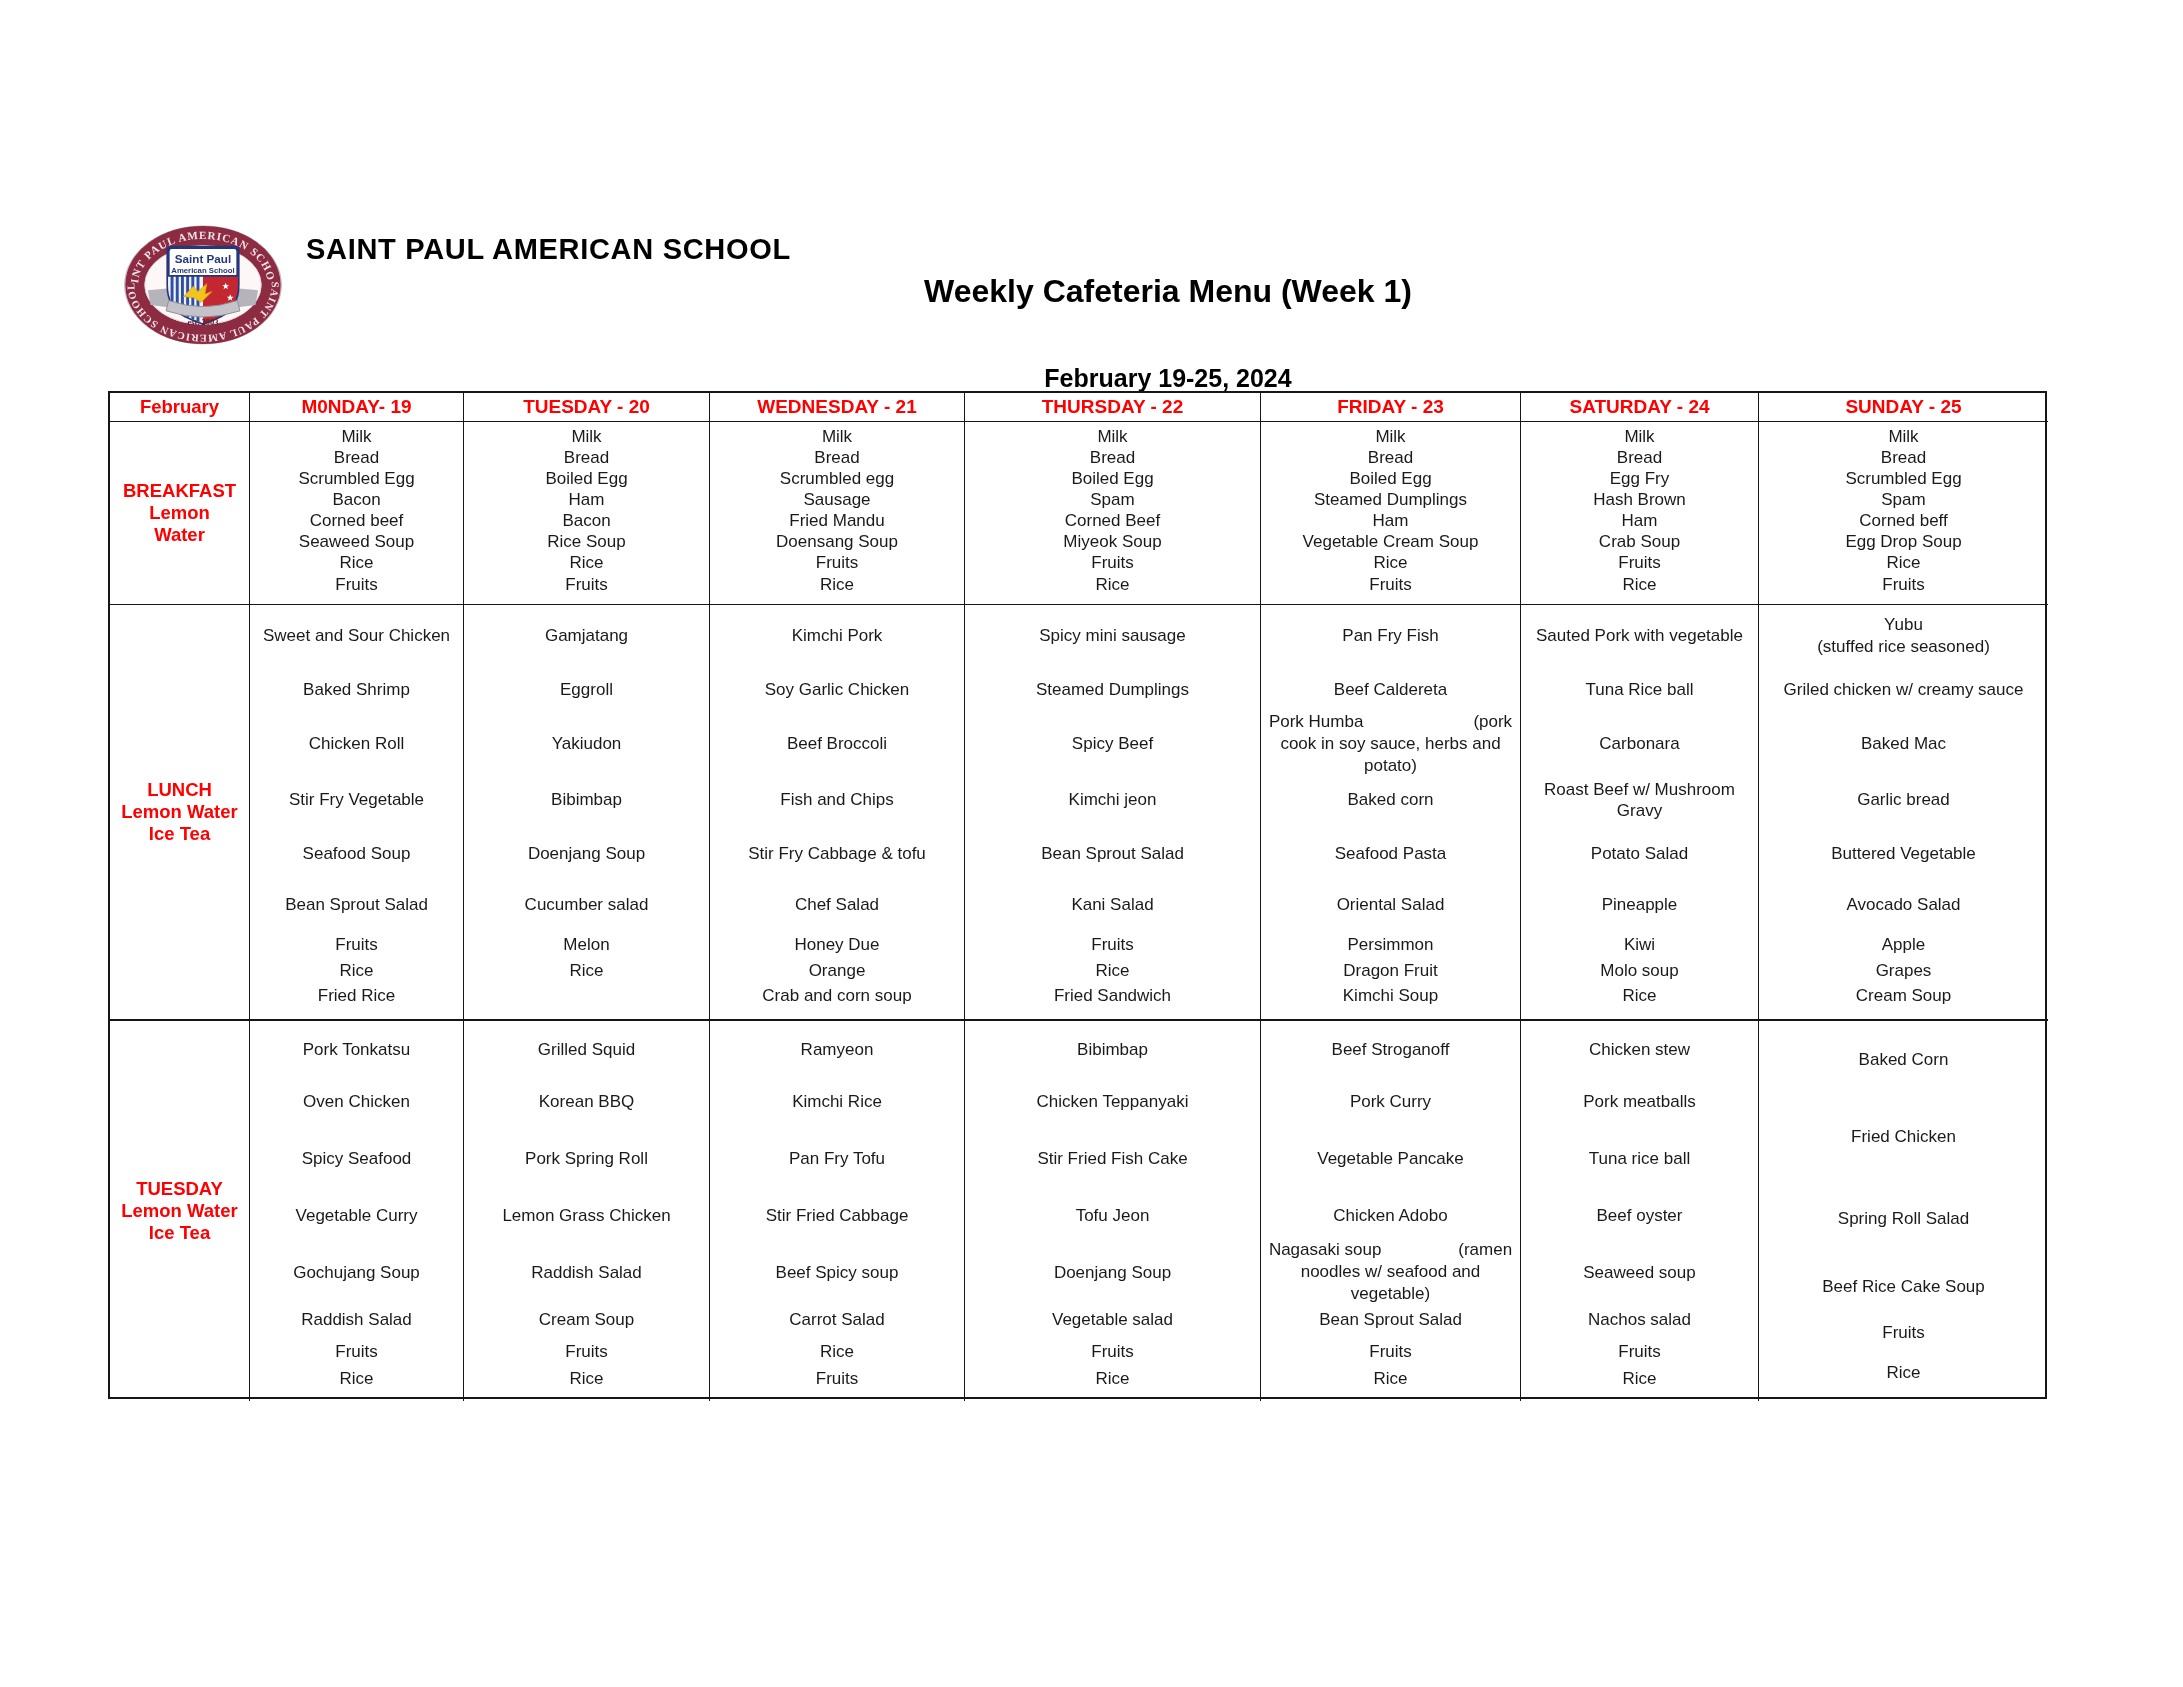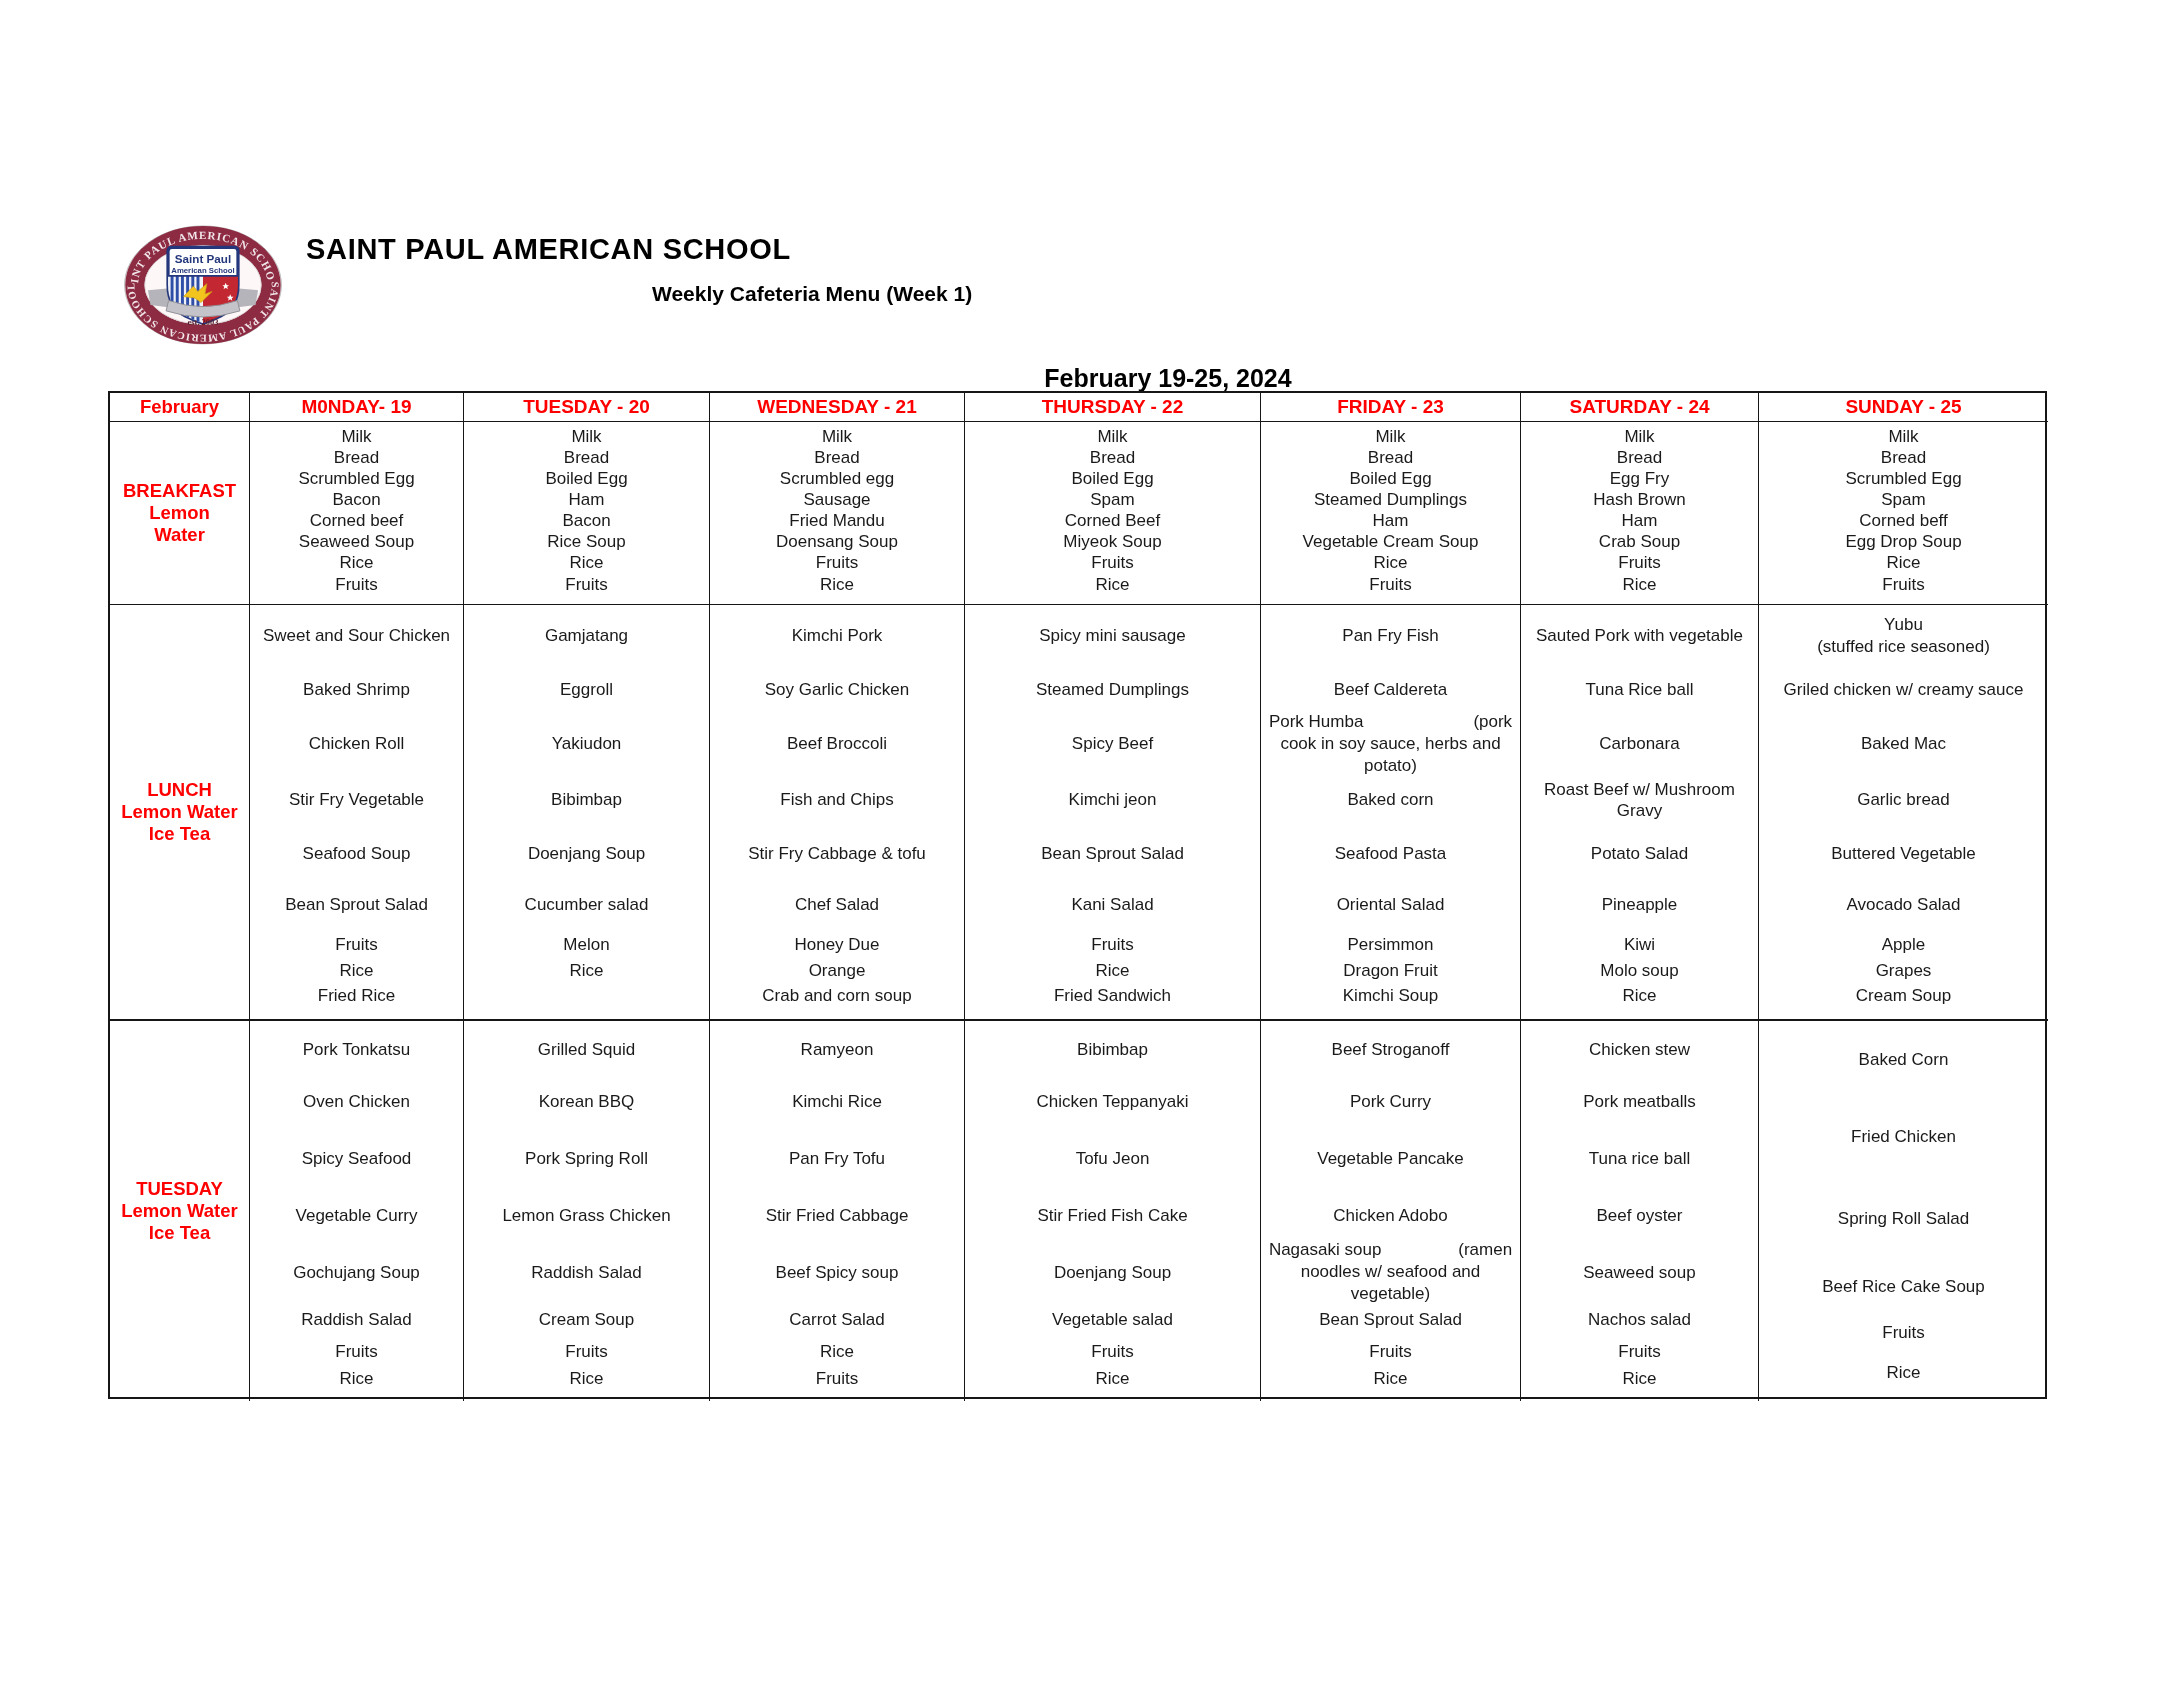--- a/index.html
+++ b/index.html
@@ -8,22 +8,22 @@
     --ringtext:#F2E6EA; --ink:#1A1A1A;
   }
   html,body{margin:0;padding:0;background:#ffffff;}
   .page{position:relative;width:2183px;height:1687px;background:#ffffff;overflow:hidden;
         font-family:"Liberation Sans", sans-serif;color:var(--ink);}
 
   
   .logo{position:absolute;left:122px;top:220px;width:162px;height:126px;}
   .school-name{position:absolute;left:306px;top:233px;font-size:29px;font-weight:bold;
                letter-spacing:0.7px;color:#000;white-space:nowrap;}
-  .menu-title{position:absolute;left:652px;top:282px;width:1032px;
-              font-size:21px;font-weight:bold;color:#000;}
+  .menu-title{position:absolute;left:652px;top:273px;width:1032px;text-align:center;
+              font-size:32px;font-weight:bold;color:#000;}
   .menu-date{position:absolute;left:652px;top:324px;width:1032px;text-align:center;
              font-size:25px;font-weight:bold;color:#000;margin-top:40px;}
 
   
   .menu-table{position:absolute;left:108px;top:359px;width:1939px;height:1008px;
               display:grid;box-sizing:border-box;
               grid-template-columns:139px 214px 246px 255px 296px 260px 238px 290px;
               grid-template-rows:28px 183px 415px 382px;
               border:2px solid var(--border);background:#fff;margin-top:32px;}
   .cell{box-sizing:border-box;border-left:1.3px solid var(--border);border-top:1.3px solid var(--border);
@@ -606,24 +606,24 @@
         </div>
       </div>
       <div class="cell day bt">
         <div class="mi" style="flex-grow: 1.7;">
           <div class="txt">Bibimbap</div>
         </div>
         <div class="mi" style="flex-grow: 2;">
           <div class="txt">Chicken Teppanyaki</div>
         </div>
         <div class="mi" style="flex-grow: 2;">
+          <div class="txt">Stir Fried Fish Cake</div>
+        </div>
+        <div class="mi" style="flex-grow: 2;">
           <div class="txt">Tofu Jeon</div>
-        </div>
-        <div class="mi" style="flex-grow: 2;">
-          <div class="txt">Stir Fried Fish Cake</div>
         </div>
         <div class="mi" style="flex-grow: 2;">
           <div class="txt">Doenjang Soup</div>
         </div>
         <div class="mi" style="flex-grow: 1.3;">
           <div class="txt">Vegetable salad</div>
         </div>
         <div class="mi" style="flex-grow: 0.95;">
           <div class="txt">Fruits</div>
         </div>

